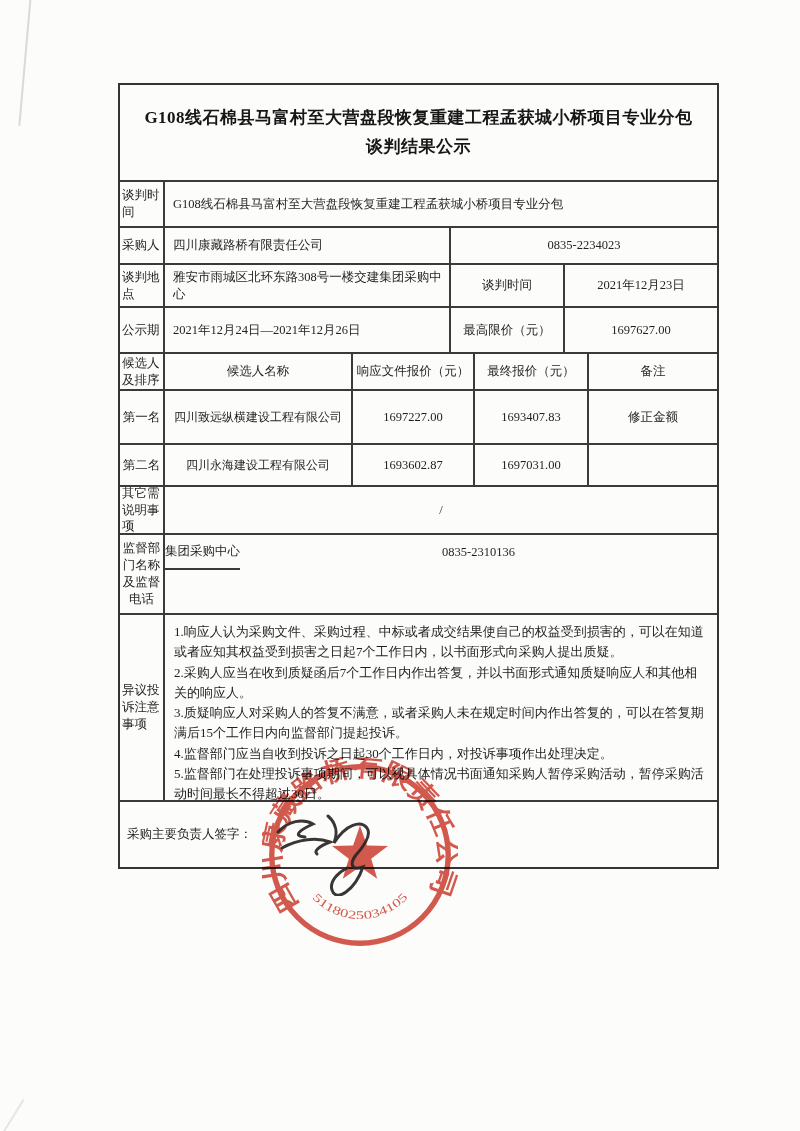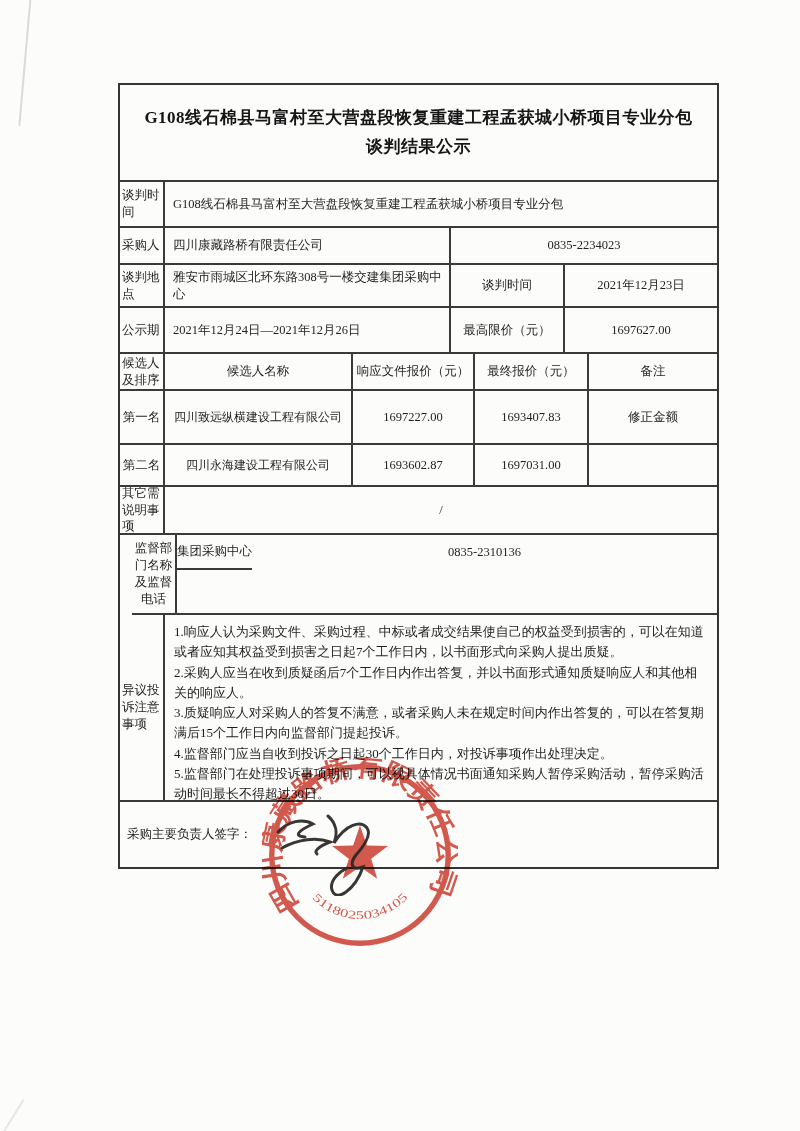--- a/index.html
+++ b/index.html
@@ -126,21 +126,21 @@
       <div class="c w122">1693602.87</div>
       <div class="c w102">1697031.00</div>
       <div class="c flex1"></div>
     </div>
 
     <div class="row" style="height:48px;">
       <div class="c lbl">其它需说明事项</div>
       <div class="c flex1">/</div>
     </div>
 
-    <div class="row" style="height:80px;margin-left:12px;">
+    <div class="row" style="height:80px;">
       <div class="c lbl" style="text-align:center;justify-content:center;">监督部门名称及监督电话</div>
       <div class="sup-right">
         <div class="sup-sub">集团采购中心</div>
         <div class="sup-sub">0835-2310136</div>
       </div>
     </div>
 
     <div class="row" style="height:187px;">
       <div class="c lbl">异议投诉注意事项</div>
       <div class="c flex1 objection-cell">

